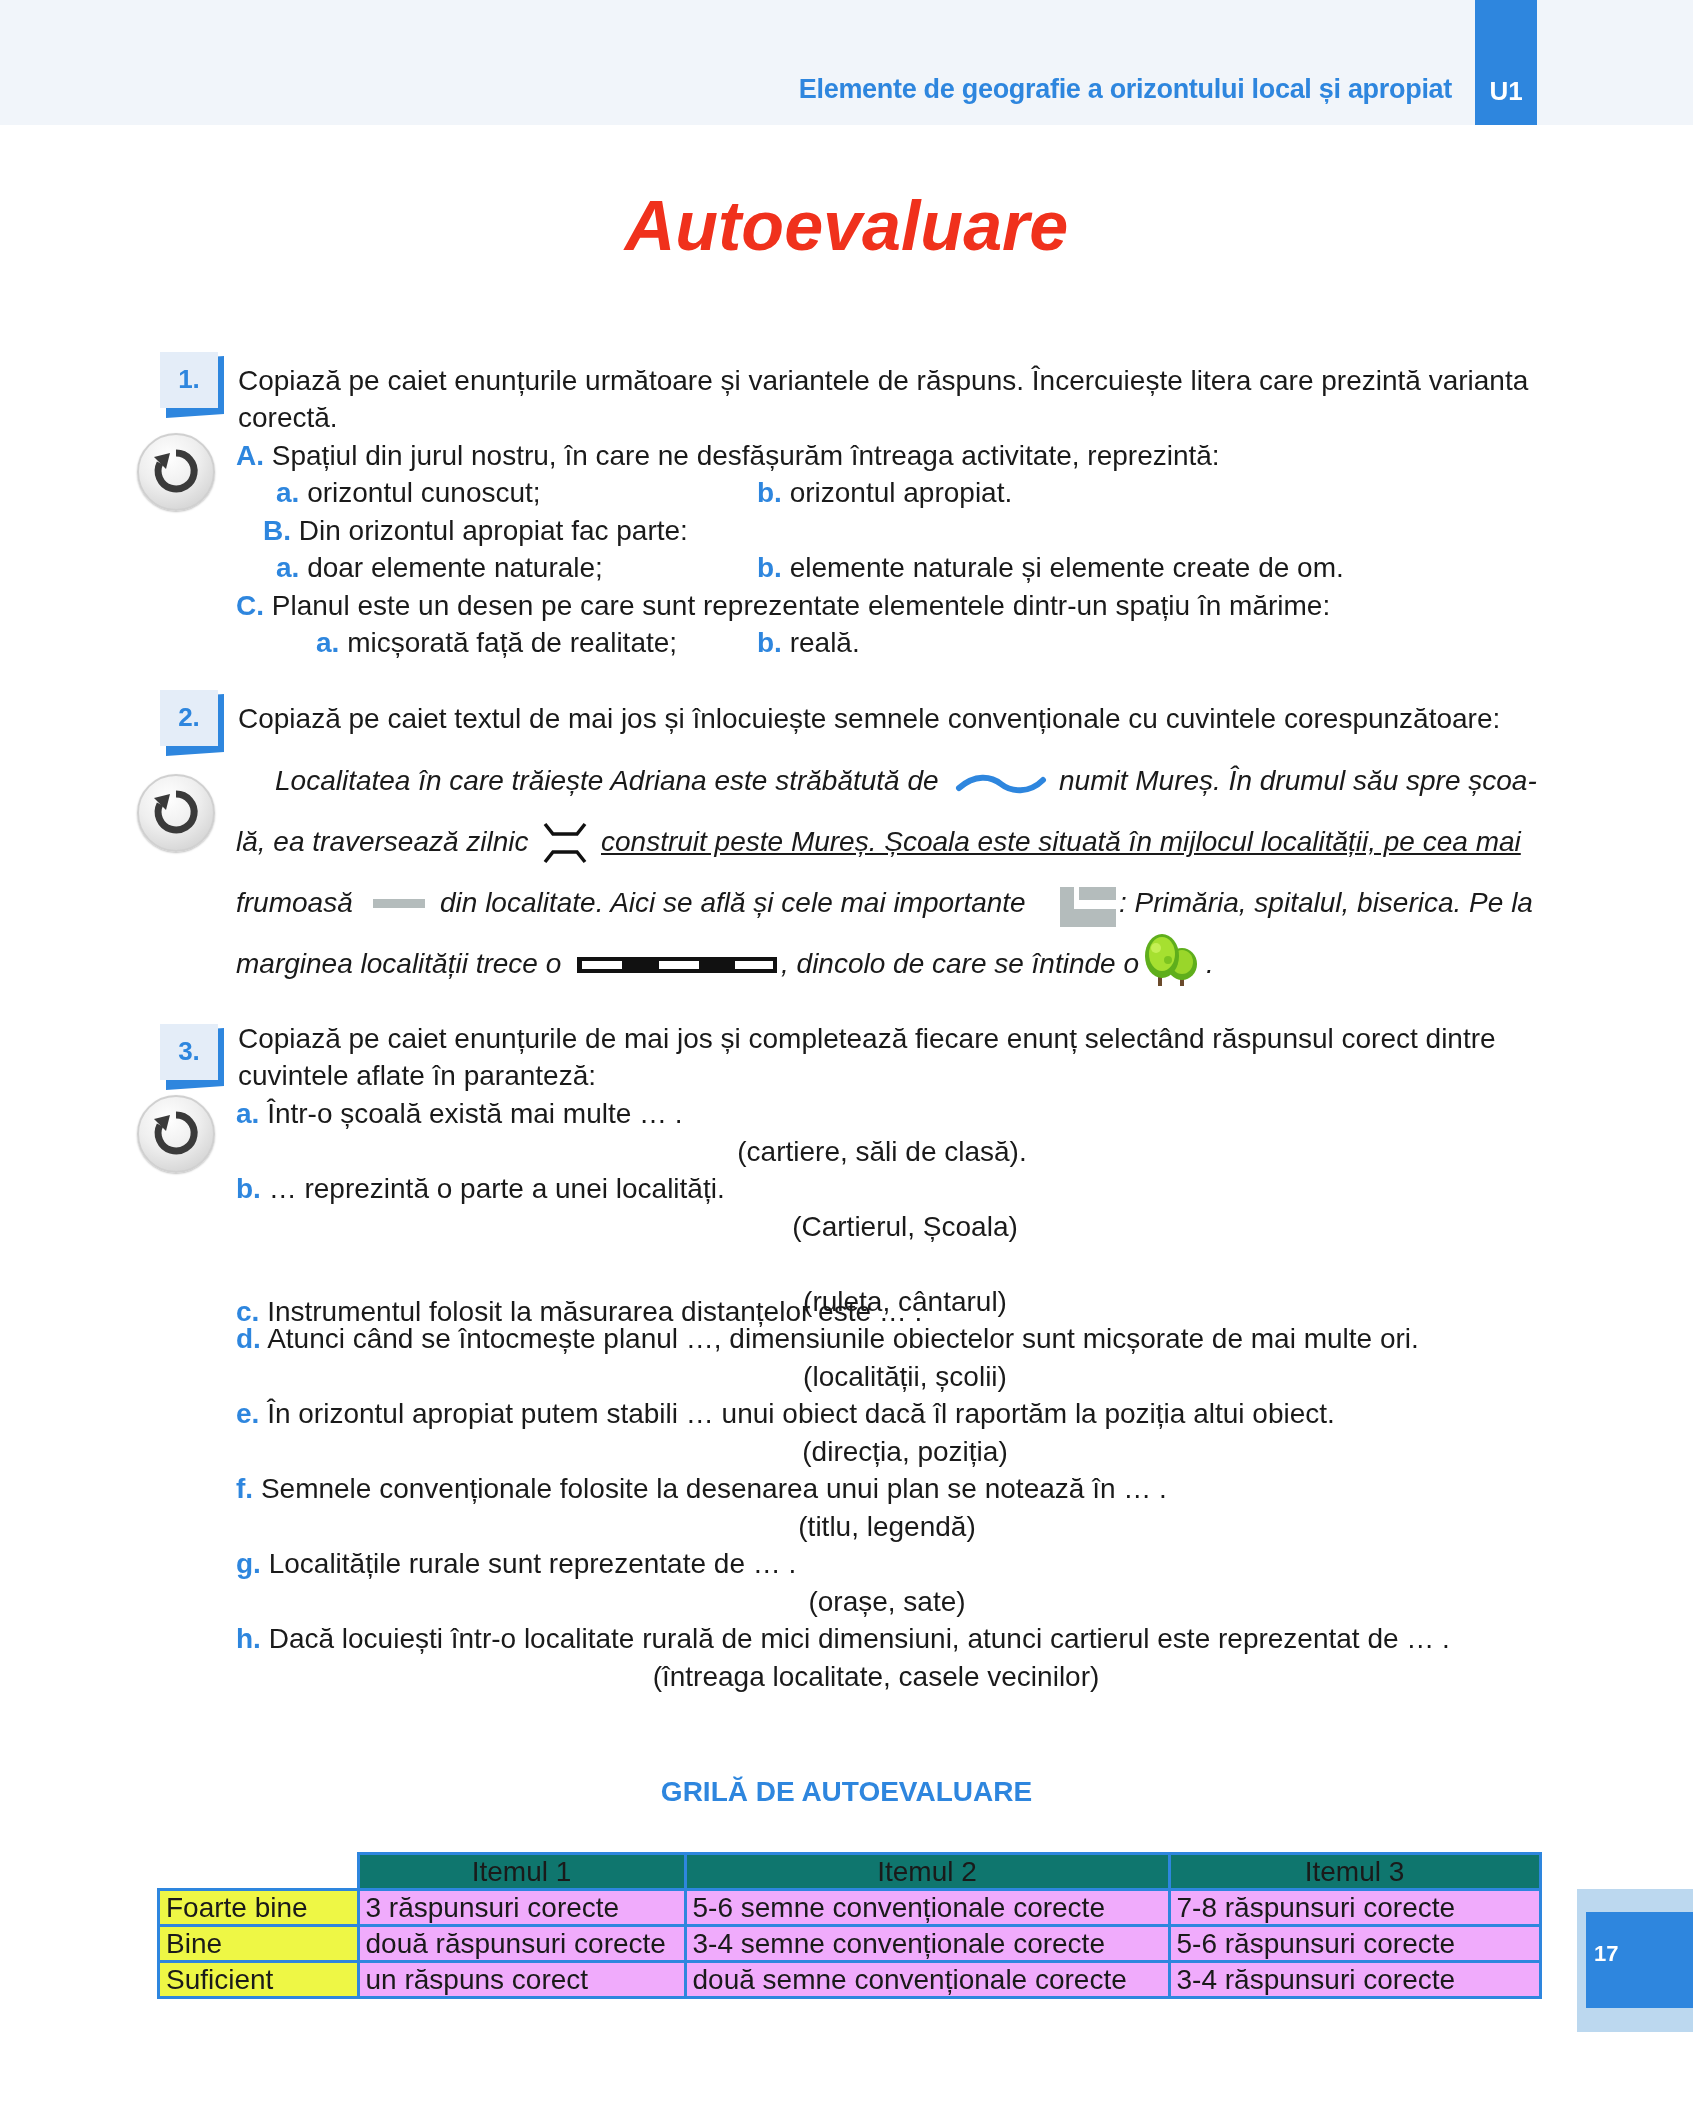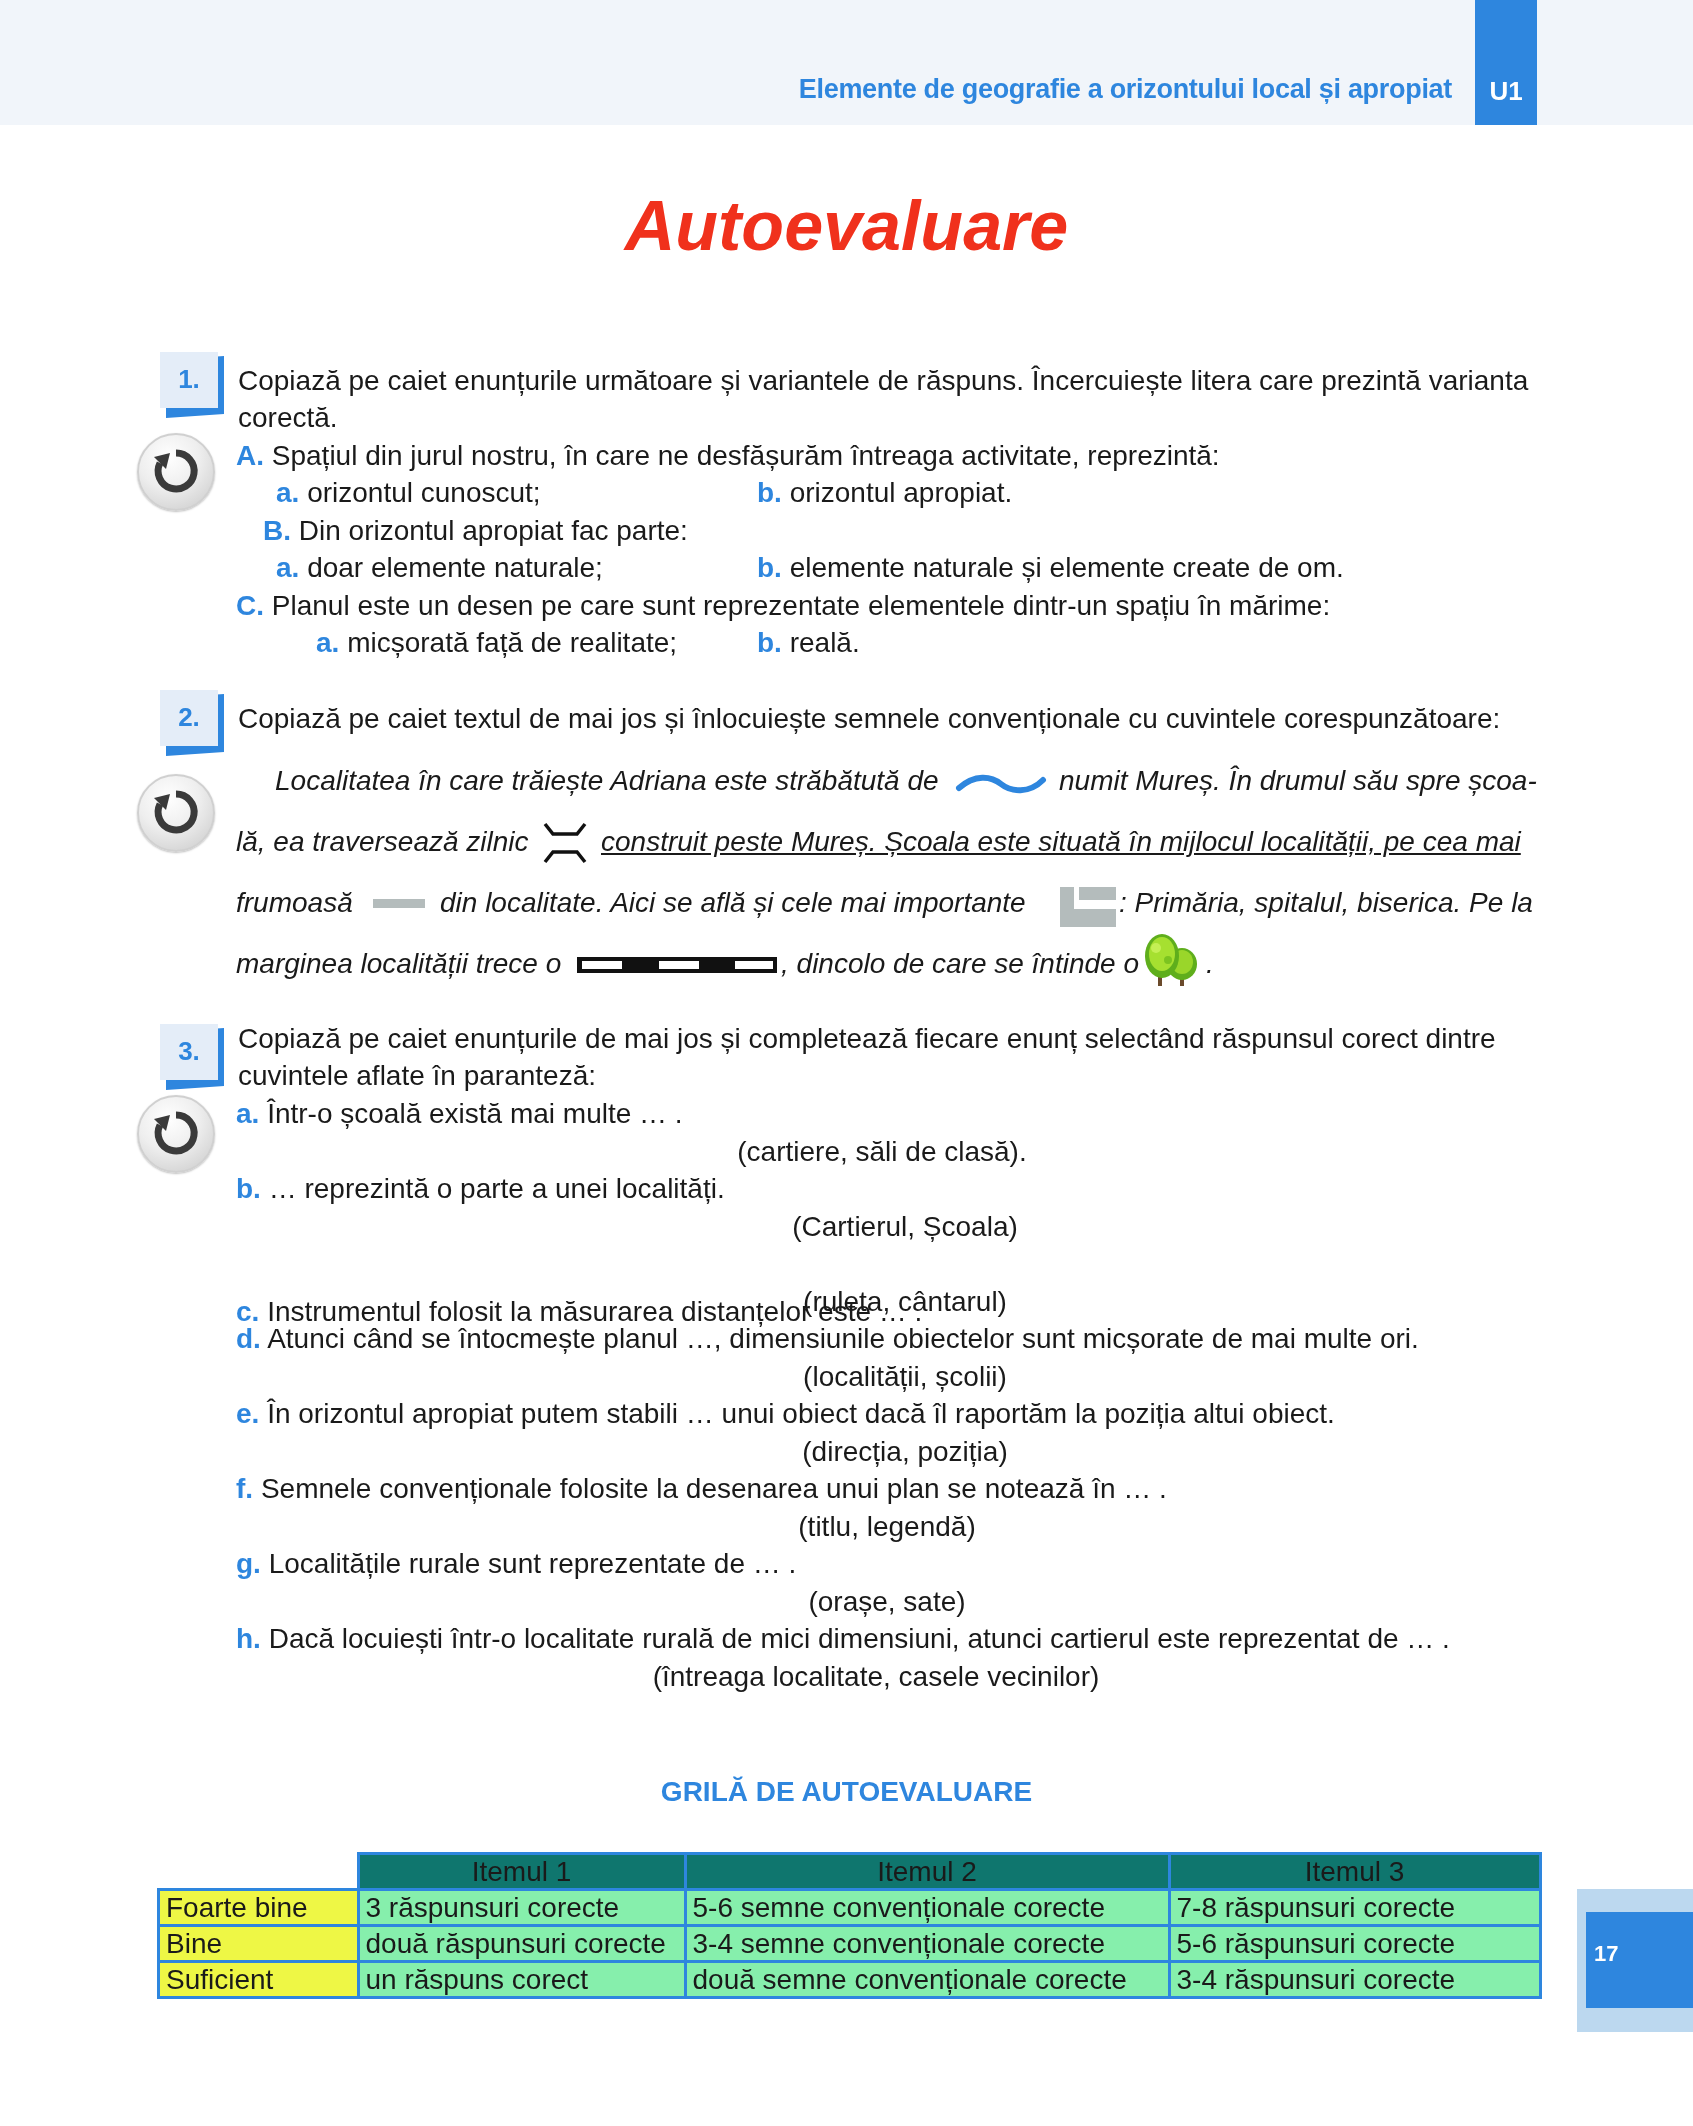--- a/index.html
+++ b/index.html
@@ -25,21 +25,21 @@
   .italic-line { position:absolute; font-size:28px; font-style:italic; white-space:nowrap; line-height:34px; }
   .center-hint { position:absolute; font-size:28px; white-space:nowrap; line-height:34px; transform:translateX(-50%); }
 
   .grid-title { position:absolute; left:0; width:1693px; top:1776px; text-align:center; font-size:28px; font-weight:bold; color:#2e86de; }
 
   table.grid { position:absolute; left:157px; top:1852px; border-collapse:collapse; font-size:28px; }
   table.grid td { border:3px solid #2e86de; padding:0 6px; height:33px; line-height:33px; white-space:nowrap; }
   table.grid td.empty { border:none; background:transparent; }
   table.grid td.head { background:#0f766e; text-align:center; }
   table.grid td.rowlabel { background:#eef745; }
-  table.grid td.cell { background:#86efac;margin-left:20px; }
+  table.grid td.cell { background:#f0abfc;margin-left:20px; }
 
   .pagenum-outer { position:absolute; left:1577px; top:1889px; width:116px; height:143px; background:#bcd8ef; }
   .pagenum-inner { position:absolute; left:1586px; top:1912px; width:107px; height:96px; background:#2e86de; }
   .pagenum-inner span { position:absolute; left:8px; top:29px; color:#fff; font-weight:bold; font-size:22px; }
 
   .sym { position:absolute; }
 </style>
 </head>
 <body>
 

